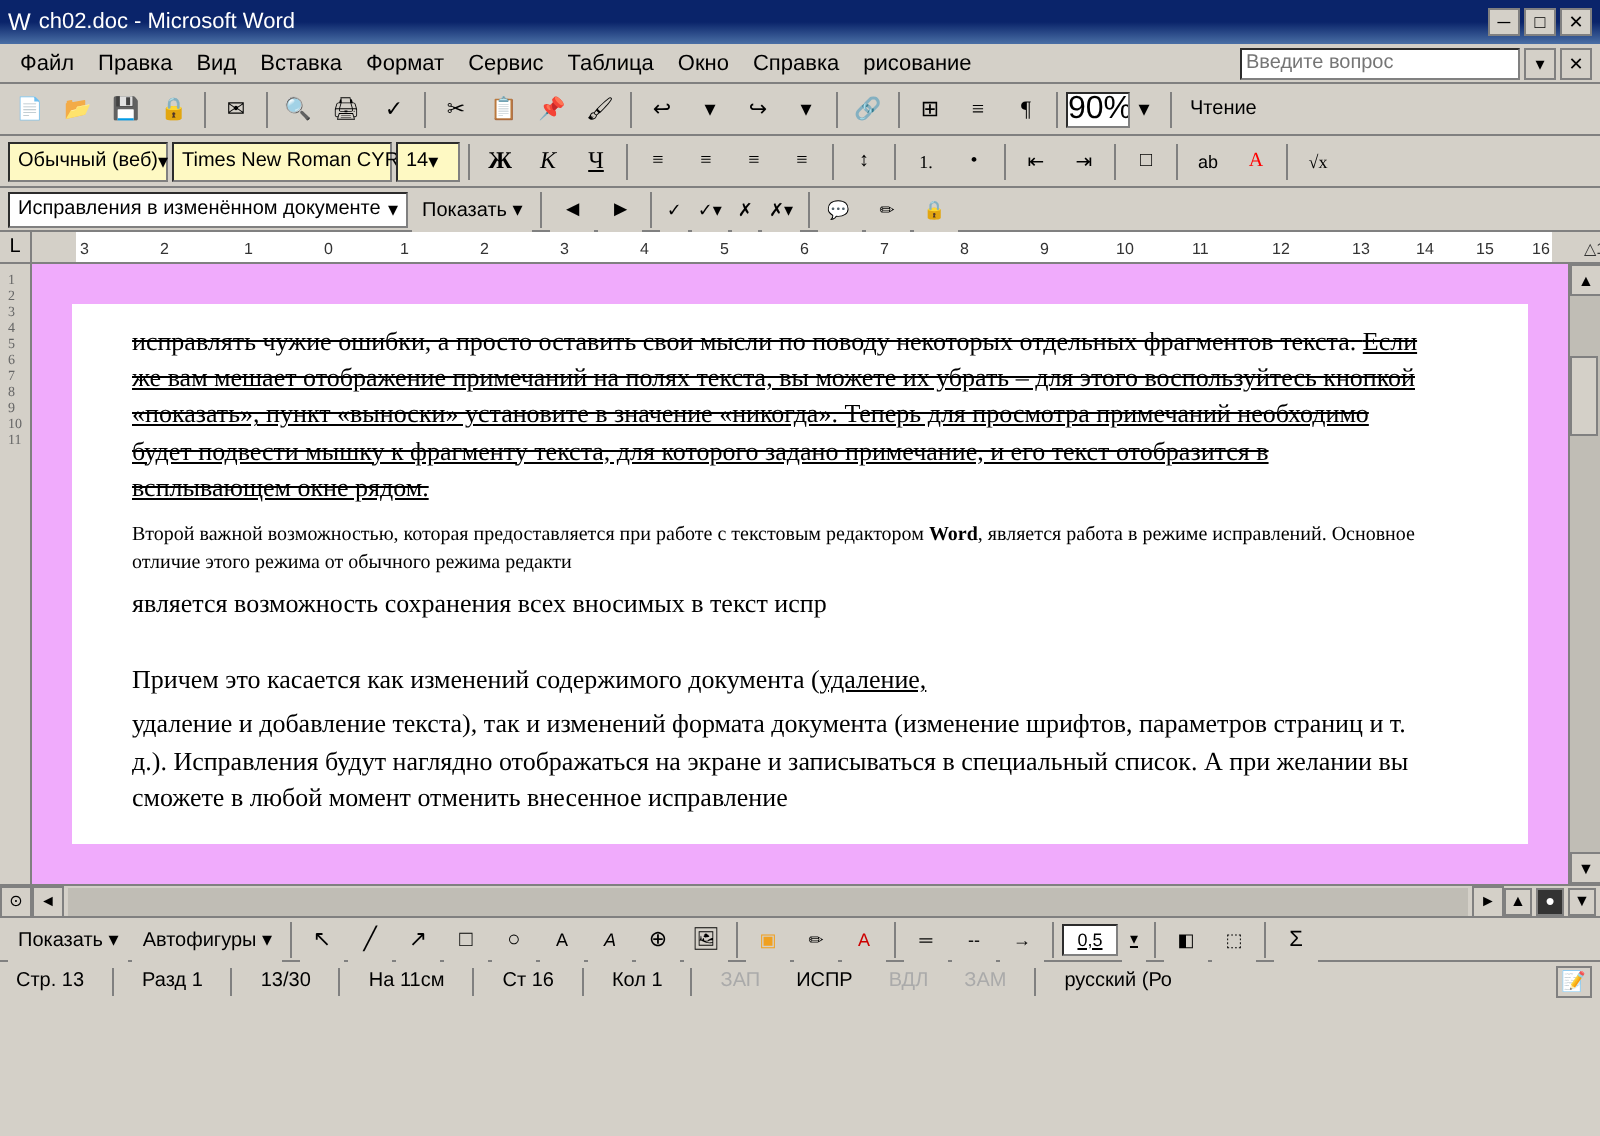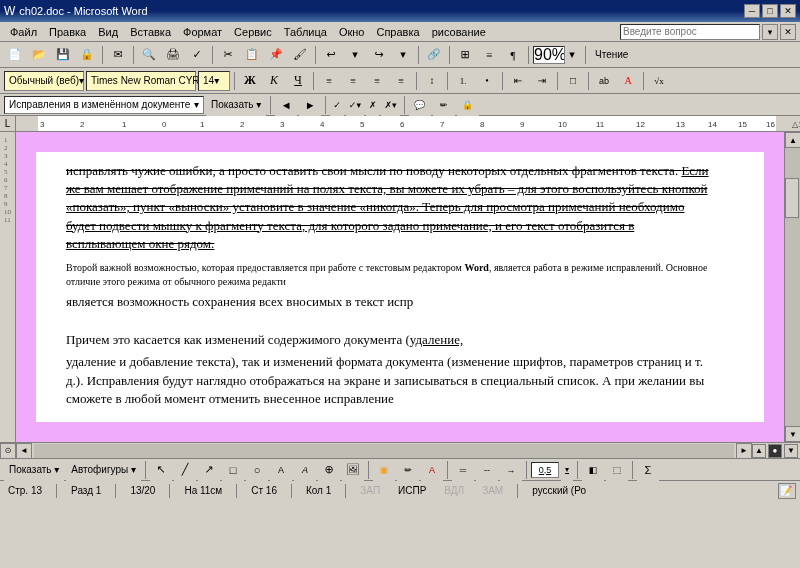--- a/index.html
+++ b/index.html
@@ -645,21 +645,21 @@
   <div class="tb-btn" style="font-size:9px;">⬚</div>
   <div class="tb-separator"></div>
   <div class="tb-btn" style="font-size:11px;">Σ</div>
 </div>
 
 <div id="status-bar">
   <span class="status-item">Стр. 13</span>
   <div class="status-separator"></div>
   <span class="status-item">Разд  1</span>
   <div class="status-separator"></div>
-  <span class="status-item">13/20</span>
+  <span class="status-item">13/30</span>
   <div class="status-separator"></div>
   <span class="status-item">На 11см</span>
   <div class="status-separator"></div>
   <span class="status-item">Ст 16</span>
   <div class="status-separator"></div>
   <span class="status-item">Кол 1</span>
   <div class="status-separator"></div>
   <span class="status-item" style="color:#aaa;">ЗАП</span>
   <span class="status-item">ИСПР</span>
   <span class="status-item" style="color:#aaa;">ВДЛ</span>

